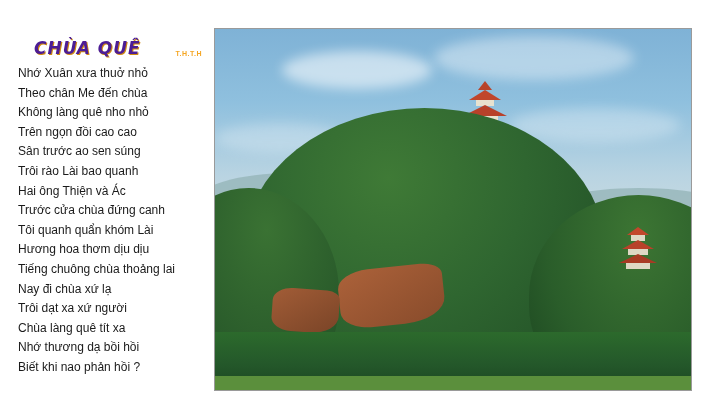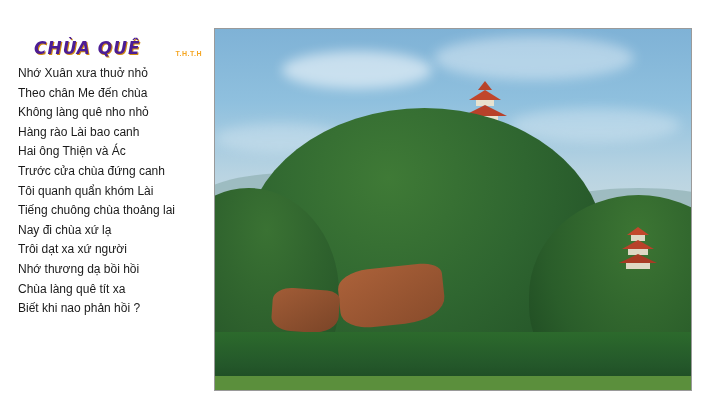--- a/index.html
+++ b/index.html
@@ -261,29 +261,32 @@
 
     <div class="title-block">
       <h1 class="poem-title">CHÙA QUÊ</h1>
       <p class="poem-author">T.H.T.H</p>
     </div>
 
     <ul class="poem-lines">
       <li>Nhớ Xuân xưa thuở nhỏ</li>
       <li>Theo chân Me đến chùa</li>
       <li>Không làng quê nho nhỏ</li>
-      <li>Hàng rào Lài bao canh</li>
+      <li>Trên ngọn đồi cao cao</li>
+      <li>Sân trước ao sen súng</li>
+      <li>Trôi rào Lài bao quanh</li>
       <li>Hai ông Thiện và Ác</li>
       <li>Trước cửa chùa đứng canh</li>
       <li>Tôi quanh quẩn khóm Lài</li>
+      <li>Hương hoa thơm dịu dịu</li>
       <li>Tiếng chuông chùa thoảng lai</li>
       <li>Nay đi chùa xứ lạ</li>
       <li>Trôi dạt xa xứ người</li>
+      <li>Chùa làng quê tít xa</li>
       <li>Nhớ thương dạ bồi hồi</li>
-      <li>Chùa làng quê tít xa</li>
       <li>Biết khi nao phản hồi ?</li>
     </ul>
 
   </div>
 
   <div class="photo-frame">
     <div class="photo">
 
       <div class="sky"></div>
       <div class="cloud c1"></div>

